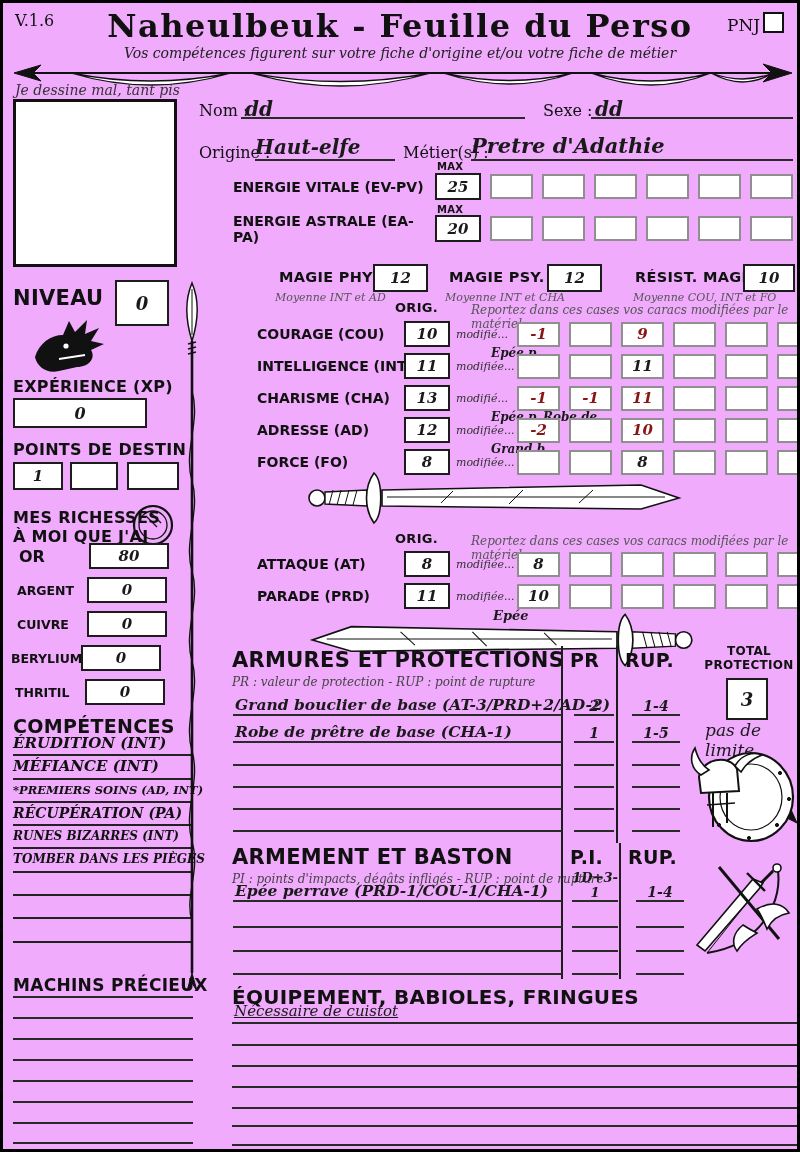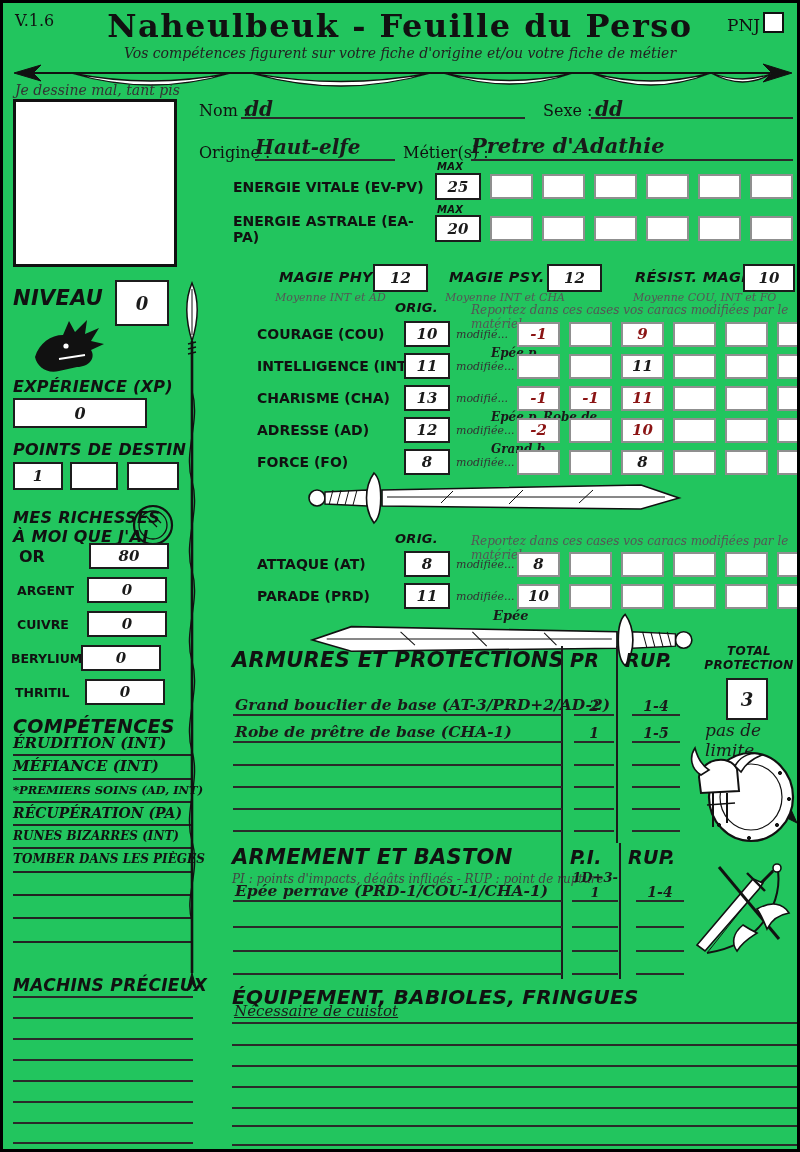--- a/index.html
+++ b/index.html
@@ -1,26 +1,26 @@
 <!DOCTYPE html>
 <html><head>
 <meta charset="utf-8">
 <style>
   html,body{margin:0;padding:0;background:#e8e8e8;}
-  #sheet{position:relative;width:800px;height:1152px;background:#22c55e;
+  #sheet{position:relative;width:800px;height:1152px;background:#f0abfc;
          border:3px solid #000;box-sizing:border-box;overflow:hidden;
          font-family:"DejaVu Sans","Liberation Sans",sans-serif;color:#111;}
   .abs{position:absolute;}
   
   .disp{font-family:"DejaVu Serif","Liberation Serif",serif;font-weight:bold;}
   .serif{font-family:"DejaVu Serif","Liberation Serif",serif;}
   .hw{font-family:"DejaVu Serif","Liberation Serif",serif;font-style:italic;font-weight:bold;color:#1a1a1a;}
   .red{color:#8b1414;}
   .hint{font-family:"DejaVu Serif","Liberation Serif",serif;font-style:italic;color:#555;}
-  .hd{font-weight:bold;letter-spacing:.3px;font-style:italic;}
+  .hd{font-weight:bold;letter-spacing:.3px;}
   
   .bx{box-sizing:border-box;background:#fff;display:flex;align-items:center;justify-content:center;}
   .dark{border:2.5px solid #1c1c1c;}
   .gray{border:2px solid #8f8f8f;}
   
   .erow{position:absolute;left:230px;display:flex;align-items:center;height:27px;}
   .elabel{width:202px;font-size:14px;font-weight:bold;}
   .maxbx{width:46px;height:27px;font-size:15px;}
   .ebx{width:43px;height:25px;margin-left:9px;}
   .srow{position:absolute;left:230px;display:flex;align-items:center;height:26px;}
@@ -339,20 +339,21 @@
       <line x1="84" y1="26" x2="362" y2="26" stroke-width="1"></line>
       <line x1="150" y1="20" x2="138" y2="32"></line>
         <line x1="220" y1="19" x2="206" y2="33"></line>
         <line x1="290" y1="19" x2="276" y2="32"></line>
     </svg>
   </div>
 
   <div class="abs hd" style="left:229px;top:645px;font-size:21px;">ARMURES ET PROTECTIONS</div>
   <div class="abs hd" style="left:567px;top:646px;font-size:19px;">PR</div>
   <div class="abs hd" style="left:622px;top:646px;font-size:19px;">RUP.</div>
+  <div class="abs hint" style="left:229px;top:672px;font-size:12px;color:#444;">PR : valeur de protection - RUP : point de rupture</div>
   <div class="vline" style="left:558px;top:643px;height:197px;"></div>
   <div class="vline" style="left:613px;top:643px;height:197px;"></div>
 
   <div class="trow" style="top:689px;">
     <div class="tdesc hw">Grand bouclier de base (AT-3/PRD+2/AD-2)</div>
     <div class="tpr hw">2</div>
     <div class="trup hw">1-4</div>
   </div>
   <div class="trow" style="top:716px;">
     <div class="tdesc hw">Robe de prêtre de base (CHA-1)</div>

